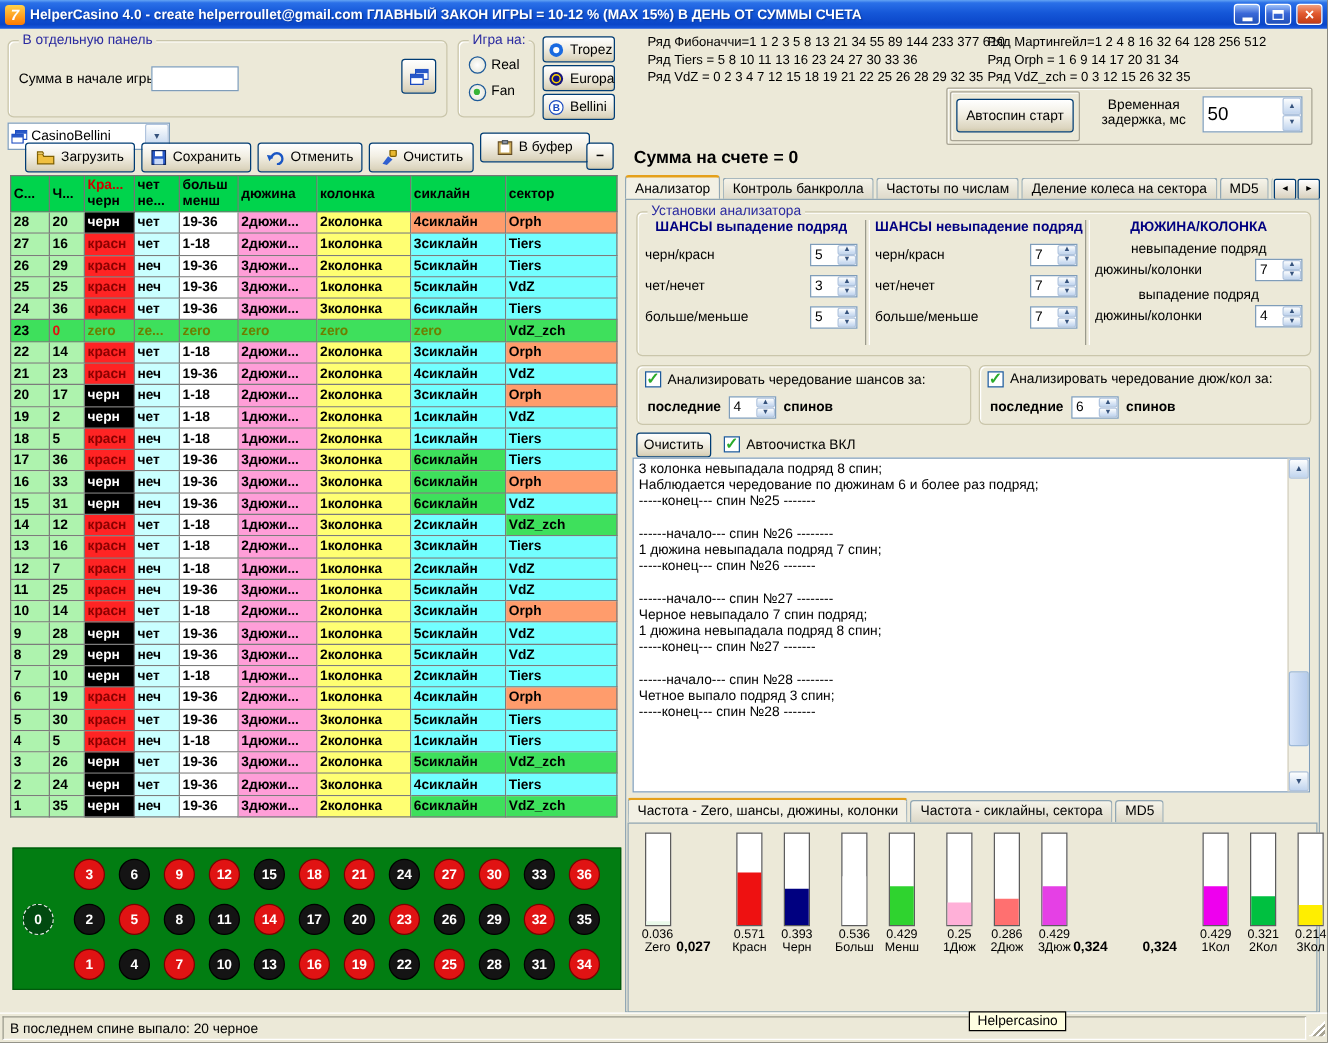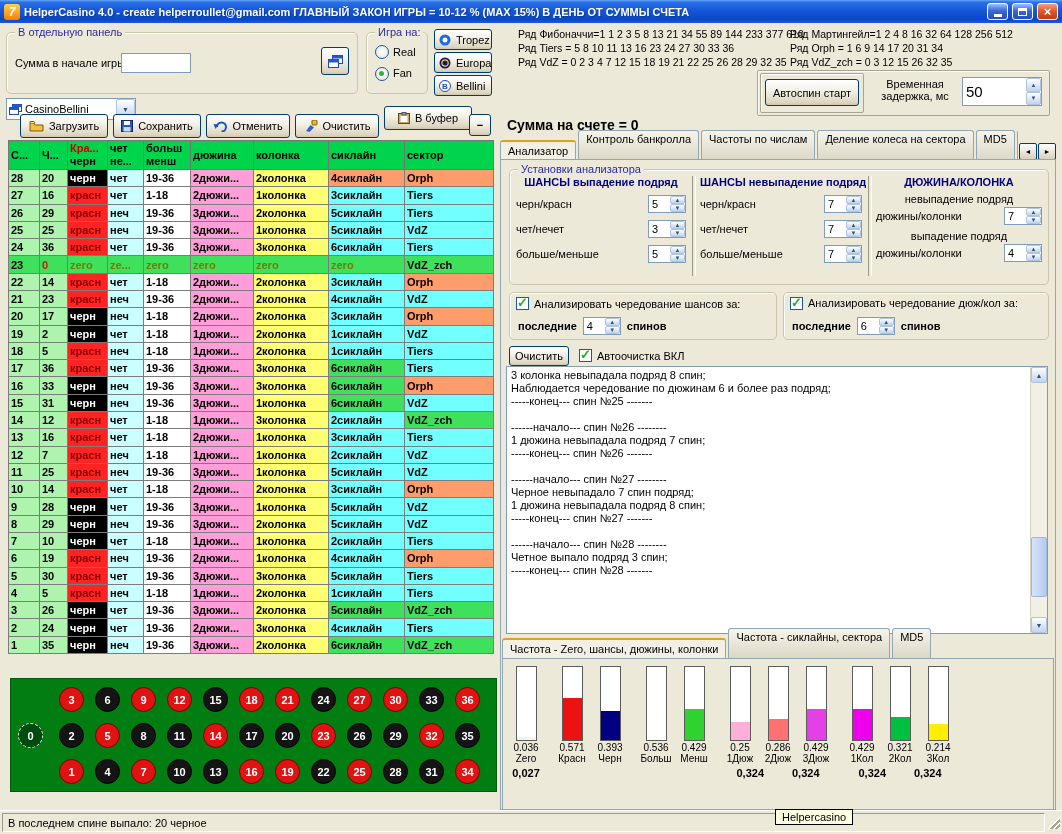--- a/index.html
+++ b/index.html
@@ -39,21 +39,21 @@
   .etch{position:absolute;border:1px solid #a8a494;box-shadow:inset 1px 1px 0 rgba(255,255,255,.9);border-radius:2px;box-sizing:border-box;}
 
   
   .combo{position:absolute;border:1px solid #7f9db9;background:#fff;display:flex;align-items:center;box-sizing:border-box;}
   .combo .ctext{flex:1;padding-left:3px;white-space:nowrap;overflow:hidden;}
   .combo .cbtn{width:17px;align-self:stretch;border:1px solid #b0c4de;border-radius:2px;
     background:linear-gradient(#fdfefe,#c0d4ee);display:flex;align-items:center;justify-content:center;font-size:7px;color:#35527c;}
 
   
   .tabstrip{position:absolute;display:flex;align-items:flex-end;}
-  .tab{height:30px;line-height:16px;padding:0 7px;font-size:11px;background:linear-gradient(#f6f4ea,#dcd8c8);
+  .tab{height:18px;line-height:16px;padding:0 7px;font-size:11px;background:linear-gradient(#f6f4ea,#dcd8c8);
     border:1px solid #91a7b4;border-bottom:none;border-radius:3px 3px 0 0;margin-right:2px;white-space:nowrap;box-sizing:border-box;}
   .tab.act{background:#f2f0e4;height:20px;line-height:18px;border-top:2px solid #e5a01a;}
   .tsb{width:16px;height:15px;border:1px solid #003c74;border-radius:2px;background:linear-gradient(#fff,#d8d0bc);
     display:flex;align-items:center;justify-content:center;font-size:7px;margin-left:1px;}
   .panel{position:absolute;border:1px solid #91a7b4;background:#ece9d8;box-sizing:border-box;}
 
   
   #tbl{position:absolute;left:8px;top:140px;width:488px;--cols:32px 28px 40px 36px 47px 63px 75px 76px 89px;}
   .thead{display:grid;grid-template-columns:var(--cols);height:30px;}
   .hc{background:#00d44c;border:1px solid #767676;border-width:1px 1px 1px 0;font-weight:bold;font-size:11px;
@@ -100,21 +100,21 @@
   #log{position:absolute;left:506px;top:366px;width:542px;height:268px;border:1px solid #7f9db9;background:#fff;box-sizing:border-box;display:flex;}
   #logtext{flex:1;padding:2px 4px;overflow:hidden;font-size:11px;line-height:13px;}
   .sbar{width:16px;background:#f2f0e4;border-left:1px solid #d4d0c0;display:flex;flex-direction:column;position:relative;}
   .sarr{height:16px;border:1px solid #b0c4de;border-radius:2px;background:linear-gradient(#fdfefe,#c0d4ee);
     display:flex;align-items:center;justify-content:center;font-size:7px;color:#35527c;box-sizing:border-box;}
   .sthumb{position:absolute;left:0;width:100%;height:60px;border:1px solid #9db9d9;border-radius:2px;background:linear-gradient(90deg,#d6e4f8,#b6ccec);box-sizing:border-box;}
 
   
   #chartpanel{position:absolute;left:502px;top:658px;width:552px;height:152px;border:1px solid #91a7b4;background:#ece9d8;box-sizing:border-box;}
   #chartbars{display:flex;align-items:flex-start;padding:7px 0 0 8px;}
-  .bgroup{display:flex;flex-direction:column;align-items:center;margin-right:16px;}
+  .bgroup{display:flex;flex-direction:row;align-items:flex-end;margin-right:16px;}
   .bars{display:flex;gap:8px;align-items:flex-end;}
   .bcol{display:flex;flex-direction:column;align-items:center;width:30px;}
   .bar{width:19px;height:73px;border:1px solid #5c5c5c;background:#fff;display:flex;align-items:flex-end;box-sizing:content-box;}
   .fill{width:100%;}
   .bval{font-size:10px;margin-top:1px;white-space:nowrap;}
   .bname{font-size:10px;white-space:nowrap;}
   .base{display:flex;gap:28px;font-size:11px;font-weight:bold;margin-top:3px;}
 
   
   #statusbar{position:absolute;left:0;top:810px;width:1062px;height:24px;background:#ece9d8;border-top:1px solid #fff;box-sizing:border-box;}

